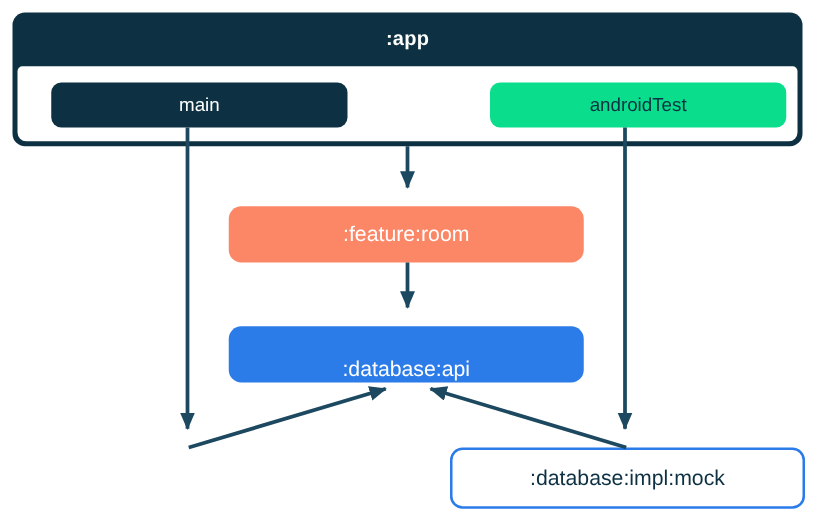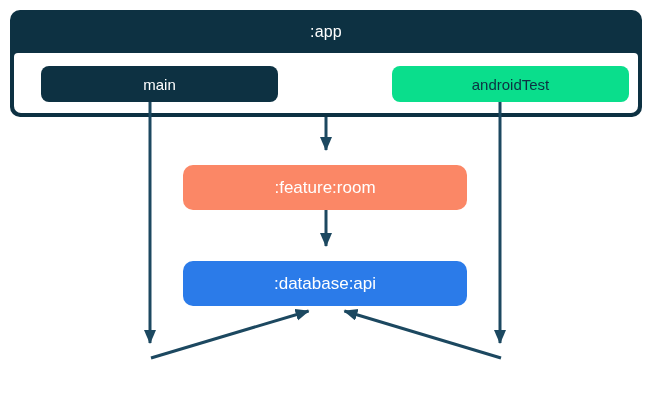--- a/index.html
+++ b/index.html
@@ -20,41 +20,41 @@
   .node{position:absolute;display:flex;align-items:center;justify-content:center;}
 
   
   .app-box{
     left:10px;top:10px;width:632px;height:107px;
     background:var(--navy);border-radius:10px;z-index:1;
   }
   .app-title{
     position:absolute;top:0;left:0;width:100%;height:43px;
     display:flex;align-items:center;justify-content:center;
-    color:#fff;font-size:16px;letter-spacing:.2px;
+    color:#fff;font-size:16px;letter-spacing:.2px;font-weight:bold;
   }
   .app-body{
     position:absolute;left:4px;right:4px;top:43px;bottom:4px;
     background:#fff;border-radius:4px 4px 7px 7px;
   }
   .pill{
     position:absolute;top:13px;width:237px;height:36px;border-radius:8px;
     display:flex;align-items:center;justify-content:center;font-size:15px;
   }
   .pill-main{left:27px;background:var(--navy);color:#fff;}
   .pill-test{left:378px;background:var(--green);color:var(--navy);}
 
   
   .feature-box{
     left:183px;top:165px;width:284px;height:45px;
     background:var(--coral);border-radius:10px;color:#fff;font-size:17px;z-index:1;
   }
   .api-box{
     left:183px;top:261px;width:284px;height:45px;
-    background:var(--blue);border-radius:10px;color:#fff;font-size:17px;z-index:1;
+    background:var(--blue);border-radius:10px;color:#fff;font-size:17px;z-index:1;align-items:flex-end;
   }
 
   
   .impl-box{
     top:358px;width:284px;height:49px;background:#fff;
     border:2.5px solid var(--blue);border-radius:10px;
     color:var(--navy);font-size:17px;z-index:1;
   }
   .impl-room{left:8px;}
   .impl-mock{left:360px;}
@@ -92,14 +92,17 @@
 
   <div class="node feature-box">
     <span>:feature:room</span>
   </div>
 
   <div class="node api-box">
     <span>:database:api</span>
   </div>
 
 
+  <div class="node impl-box impl-mock">
+    <span>:database:impl:mock</span>
+  </div>
 
 </div>
 
 </body></html>

